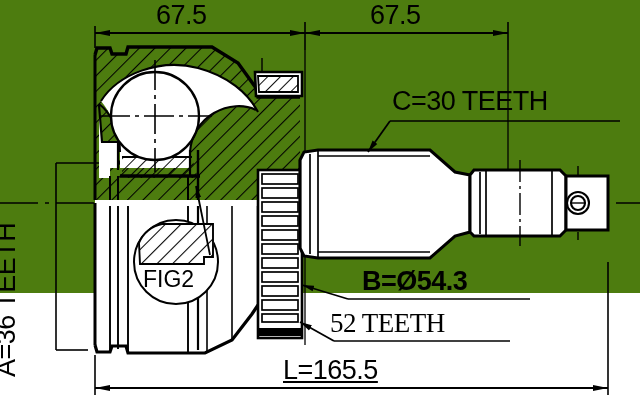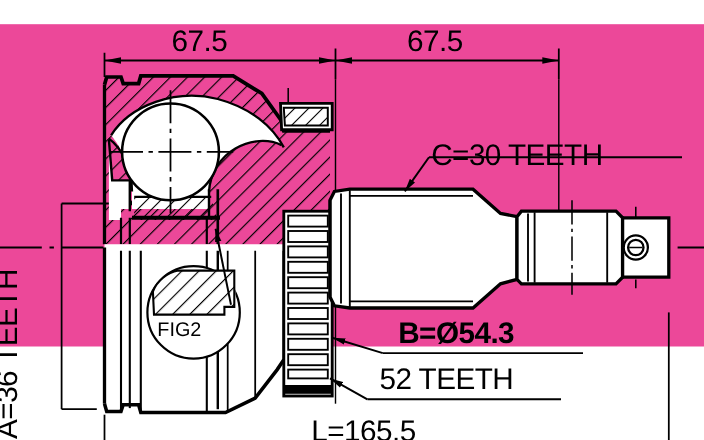--- a/index.html
+++ b/index.html
@@ -1,24 +1,24 @@
 <!DOCTYPE html>
 <html><head>
 <meta charset="utf-8">
 <style>
   html,body{margin:0;padding:0;background:#ffffff;}
   body{width:640px;height:400px;overflow:hidden;
        font-family:"Liberation Sans", sans-serif;}
-  #stage{position:relative;width:640px;height:293px;background:#ec4899;margin-top:22px;}
+  #stage{position:relative;width:640px;height:293px;background:#4d7c0f;}
   svg.draw{position:absolute;left:0;top:0;width:640px;height:400px;}
   .lbl{position:absolute;color:#000;font-family:"Liberation Sans",sans-serif;
        white-space:nowrap;line-height:1;font-weight:400;}
   .dim-txt{font-size:27px;letter-spacing:-0.5px;}
   .note-txt{font-size:27px;letter-spacing:-0.5px;}
-  .fig-txt{font-size:18px;letter-spacing:0px;}
+  .fig-txt{font-size:23px;letter-spacing:0px;}
   .vert{transform-origin:left bottom;}
 </style>
 </head>
 <body>
 
 <div id="stage">
 
   <svg class="draw" viewBox="0 0 640 400">
     <defs>
       <marker id="arrL" markerWidth="16" markerHeight="8" refX="1" refY="4" orient="auto" markerUnits="userSpaceOnUse">
@@ -201,21 +201,21 @@
   </svg>
 
   <div class="lbl dim-txt" style="left:156px;top:2px;">67.5</div>
 
   <div class="lbl dim-txt" style="left:370px;top:2px;">67.5</div>
 
   <div class="lbl dim-txt" style="left:283px;top:357px;text-decoration:underline;">L=165.5</div>
 
   <div class="lbl note-txt vert" style="left:20px;top:350px;transform:rotate(-90deg);">A=36 TEETH</div>
 
-  <div class="lbl note-txt" style="left:392px;top:106px;">C=30 TEETH</div>
+  <div class="lbl note-txt" style="left:392px;top:88px;">C=30 TEETH</div>
 
   <div class="lbl note-txt" style="left:362px;top:268px;font-weight:bold;">B=Ø54.3</div>
 
-  <div class="lbl note-txt" style="left:345px;top:310px;">52 TEETH</div>
+  <div class="lbl note-txt" style="left:330px;top:310px;font-family:Liberation Serif, serif;">52 TEETH</div>
 
   <div class="lbl fig-txt" style="left:143px;top:268px;">FIG2</div>
 
 </div>
 
 </body></html>

